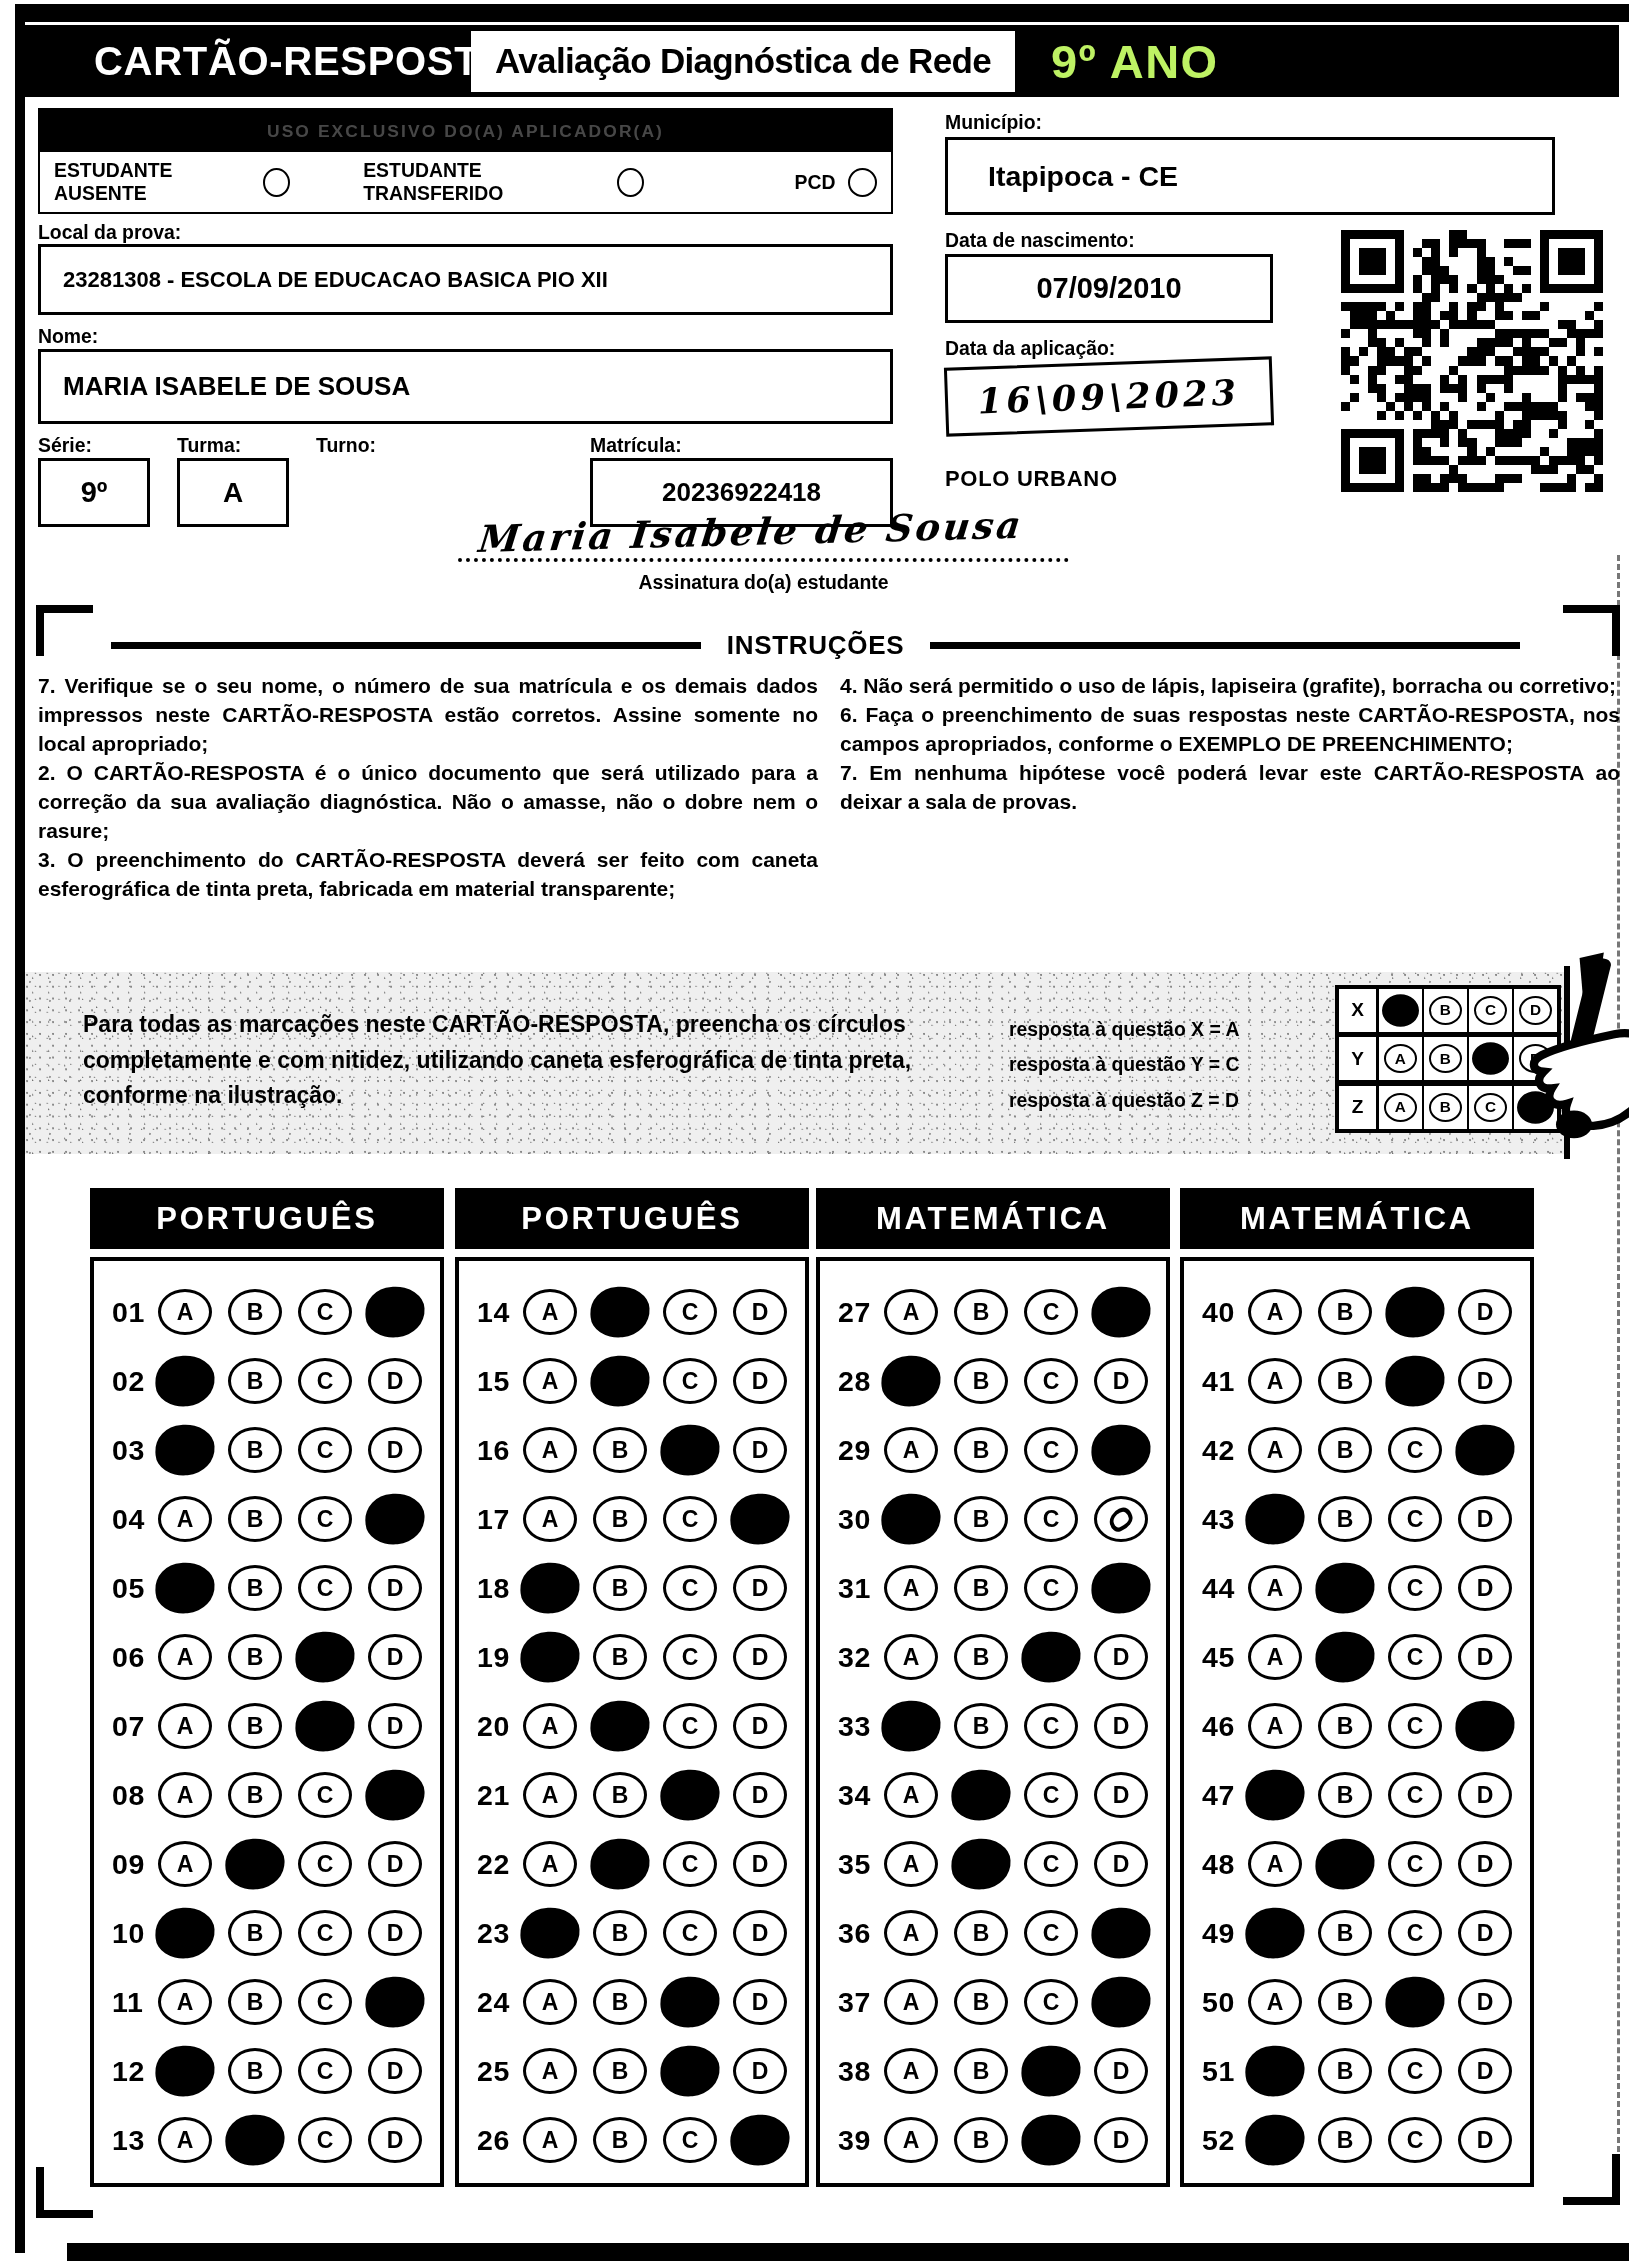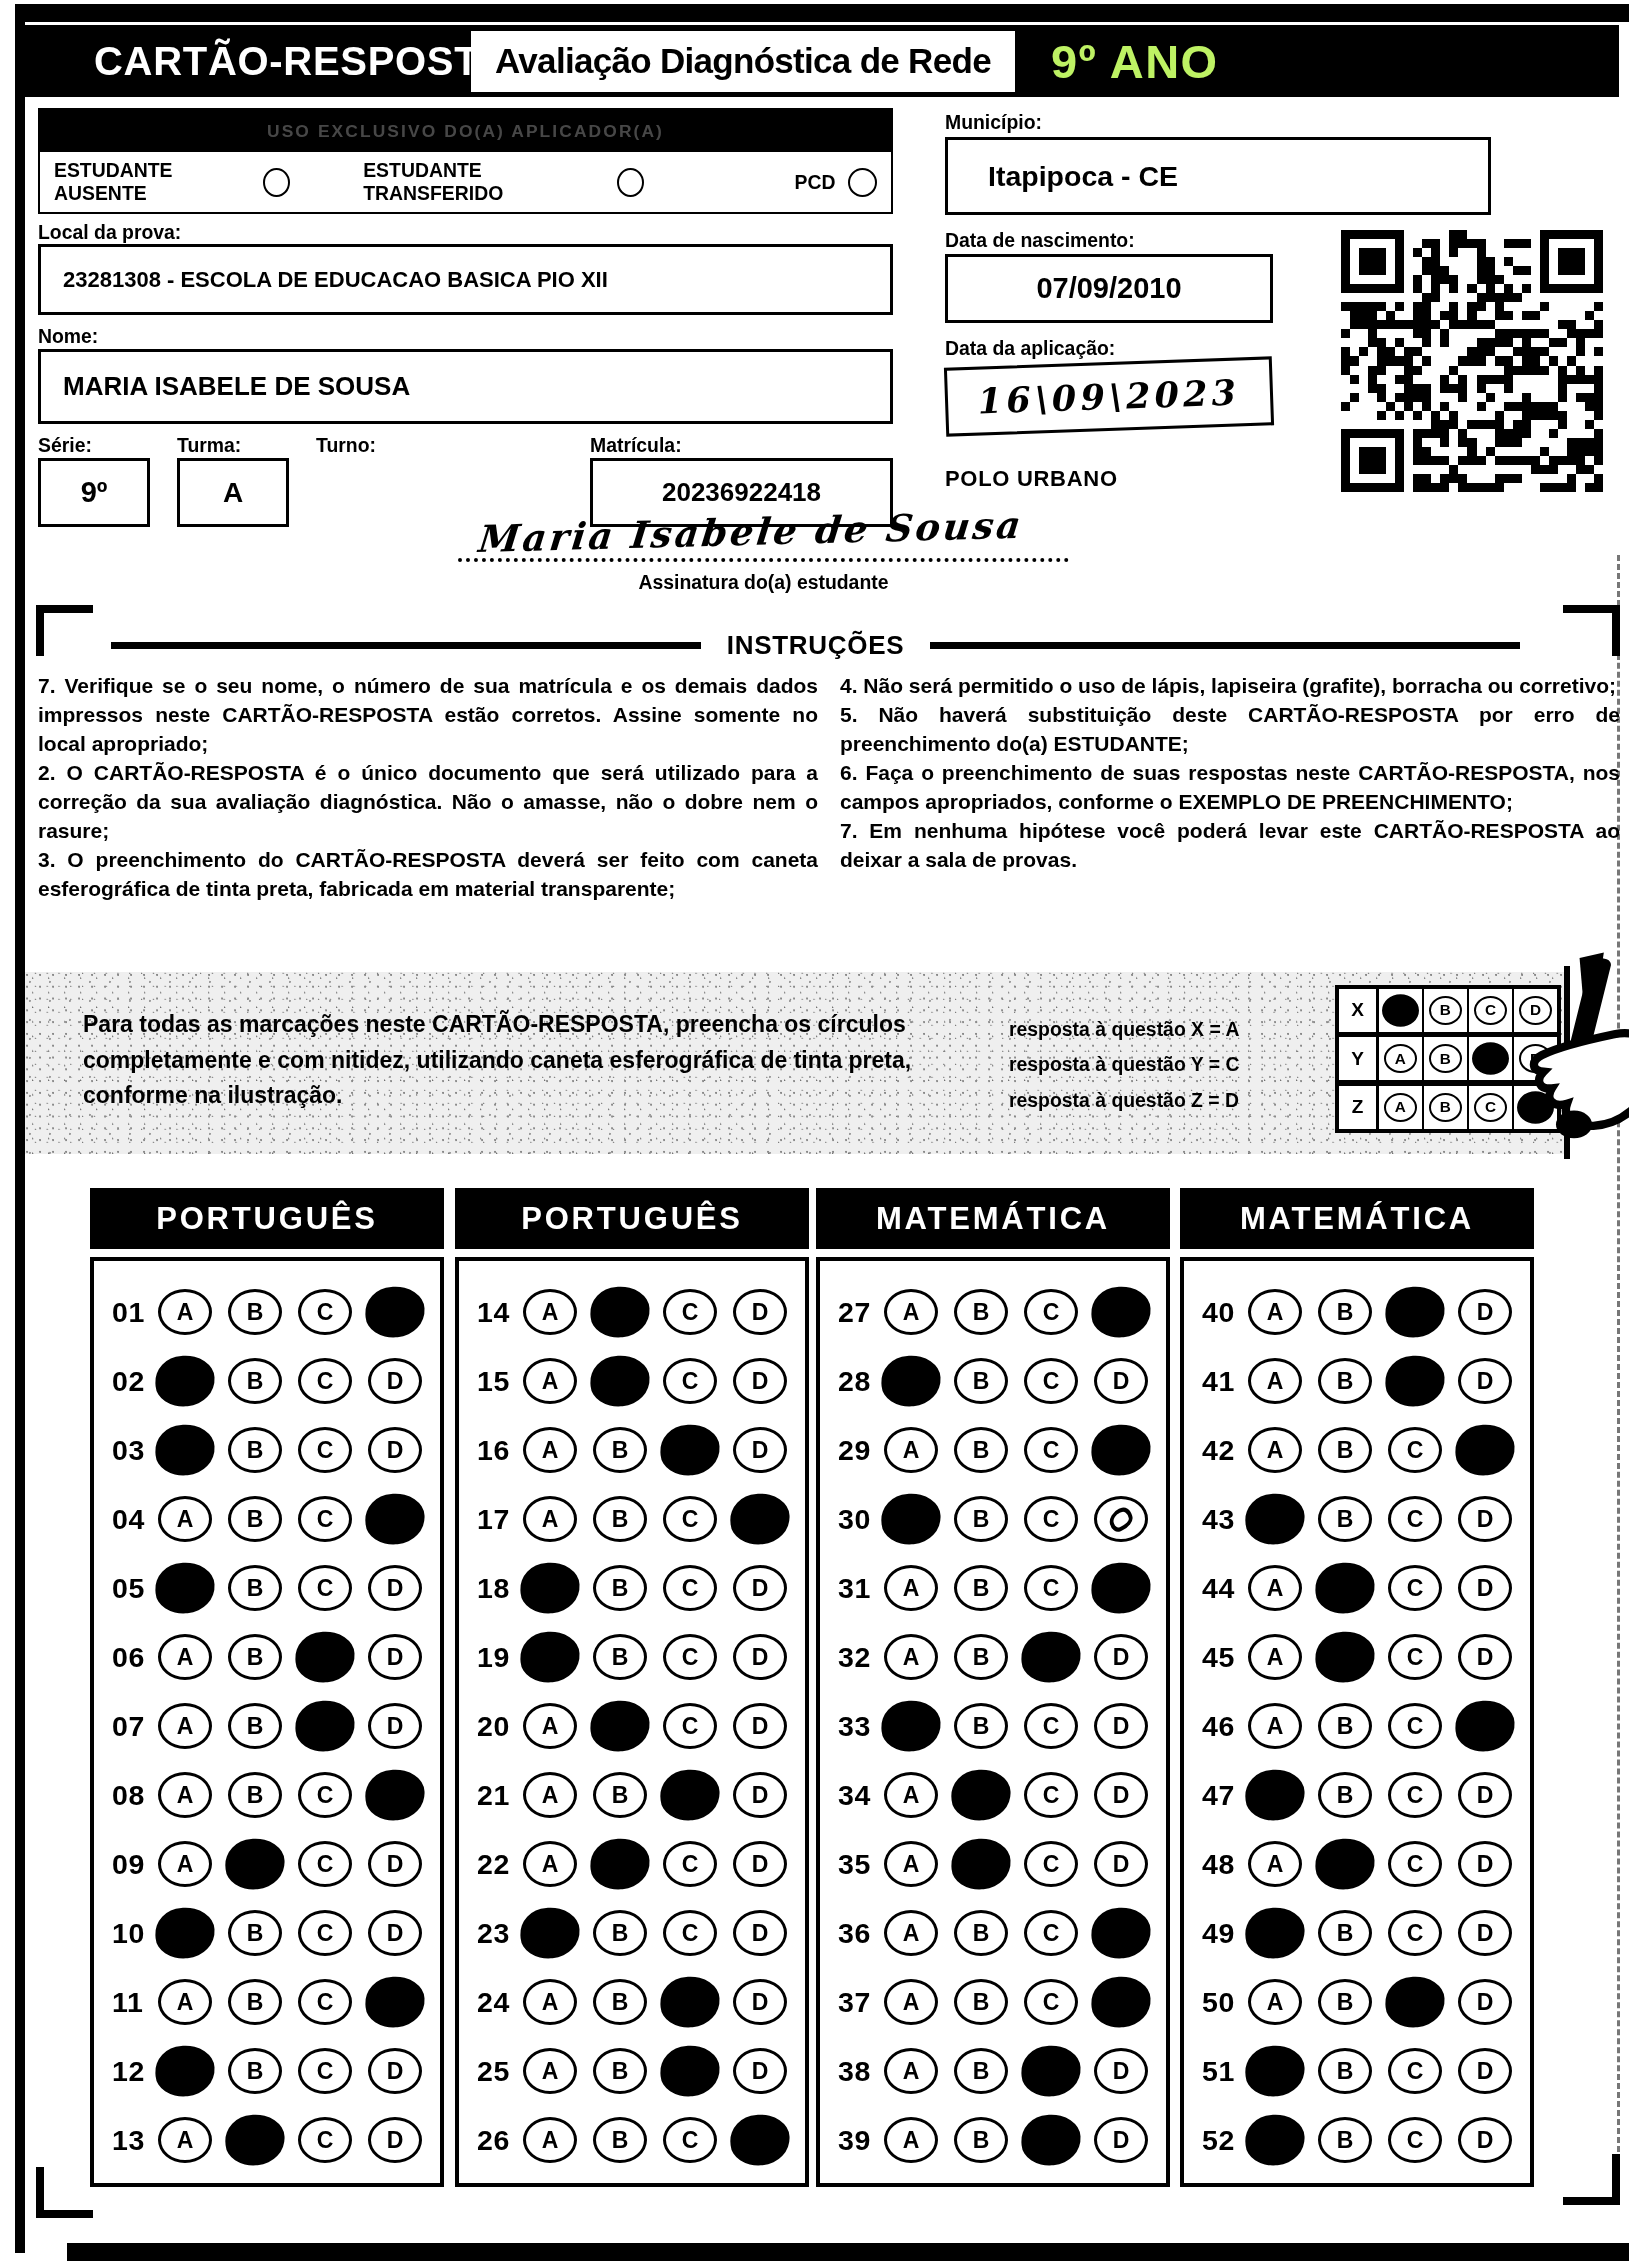--- a/index.html
+++ b/index.html
@@ -141,21 +141,21 @@
 
   <div class="field-label" style="left:177px;top:434px;">Turma:</div>
   <div class="field-box" style="left:177px;top:458px;width:112px;height:69px;font-size:28px;justify-content:center;">A</div>
 
   <div class="field-label" style="left:316px;top:434px;">Turno:</div>
 
   <div class="field-label" style="left:590px;top:434px;">Matrícula:</div>
   <div class="field-box" style="left:590px;top:458px;width:303px;height:69px;font-size:26px;justify-content:center;">20236922418</div>
 
   <div class="field-label" style="left:945px;top:111px;">Município:</div>
-  <div class="field-box" style="left:945px;top:137px;width:546px;height:78px;font-size:28.5px;padding-left:40px;">Itapipoca - CE</div>
+  <div class="field-box" style="left:945px;top:137px;width:610px;height:78px;font-size:28.5px;padding-left:40px;">Itapipoca - CE</div>
 
   <div class="field-label" style="left:945px;top:229px;">Data de nascimento:</div>
   <div class="field-box" style="left:945px;top:254px;width:328px;height:69px;font-size:29px;justify-content:center;">07/09/2010</div>
 
   <div class="field-label" style="left:945px;top:337px;">Data da aplicação:</div>
   <div class="field-box handwriting" style="left:945px;top:362px;width:328px;height:69px;font-size:35px;justify-content:center;transform:rotate(-2deg);letter-spacing:4.2px;">16\09\2023</div>
 
   <div class="polo">POLO URBANO</div>
 
   <svg class="qr" id="qr" viewBox="0 0 29 29" shape-rendering="crispEdges">
@@ -601,21 +601,20 @@
     <span class="rule"></span>
   </div>
   <div class="instr-cols">
     <div class="instr-col" id="instr-left">
         <p>7. Verifique se o seu nome, o número de sua matrícula e os demais dados impressos neste CARTÃO-RESPOSTA estão corretos. Assine somente no local apropriado;</p>
         <p>2. O CARTÃO-RESPOSTA é o único documento que será utilizado para a correção da sua avaliação diagnóstica. Não o amasse, não o dobre nem o rasure;</p>
         <p>3. O preenchimento do CARTÃO-RESPOSTA deverá ser feito com caneta esferográfica de tinta preta, fabricada em material transparente;</p>
       </div>
     <div class="instr-col right" id="instr-right">
         <p>4. Não será permitido o uso de lápis, lapiseira (grafite), borracha ou corretivo;</p>
-        <p>5. Não haverá substituição deste CARTÃO-RESPOSTA por erro de preenchimento do(a) ESTUDANTE;</p>
         <p>6. Faça o preenchimento de suas respostas neste CARTÃO-RESPOSTA, nos campos apropriados, conforme o EXEMPLO DE PREENCHIMENTO;</p>
         <p>7. Em nenhuma hipótese você poderá levar este CARTÃO-RESPOSTA ao deixar a sala de provas.</p>
       </div>
   </div>
 
   <div class="example-strip">
     <div class="edge"></div>
     <div class="ex-text">Para todas as marcações neste CARTÃO-RESPOSTA, preencha os círculos completamente e com nitidez, utilizando caneta esferográfica de tinta preta, conforme na ilustração.</div>
     <div class="ex-legend" id="ex-legend">
         <div>resposta à questão X = A</div>

